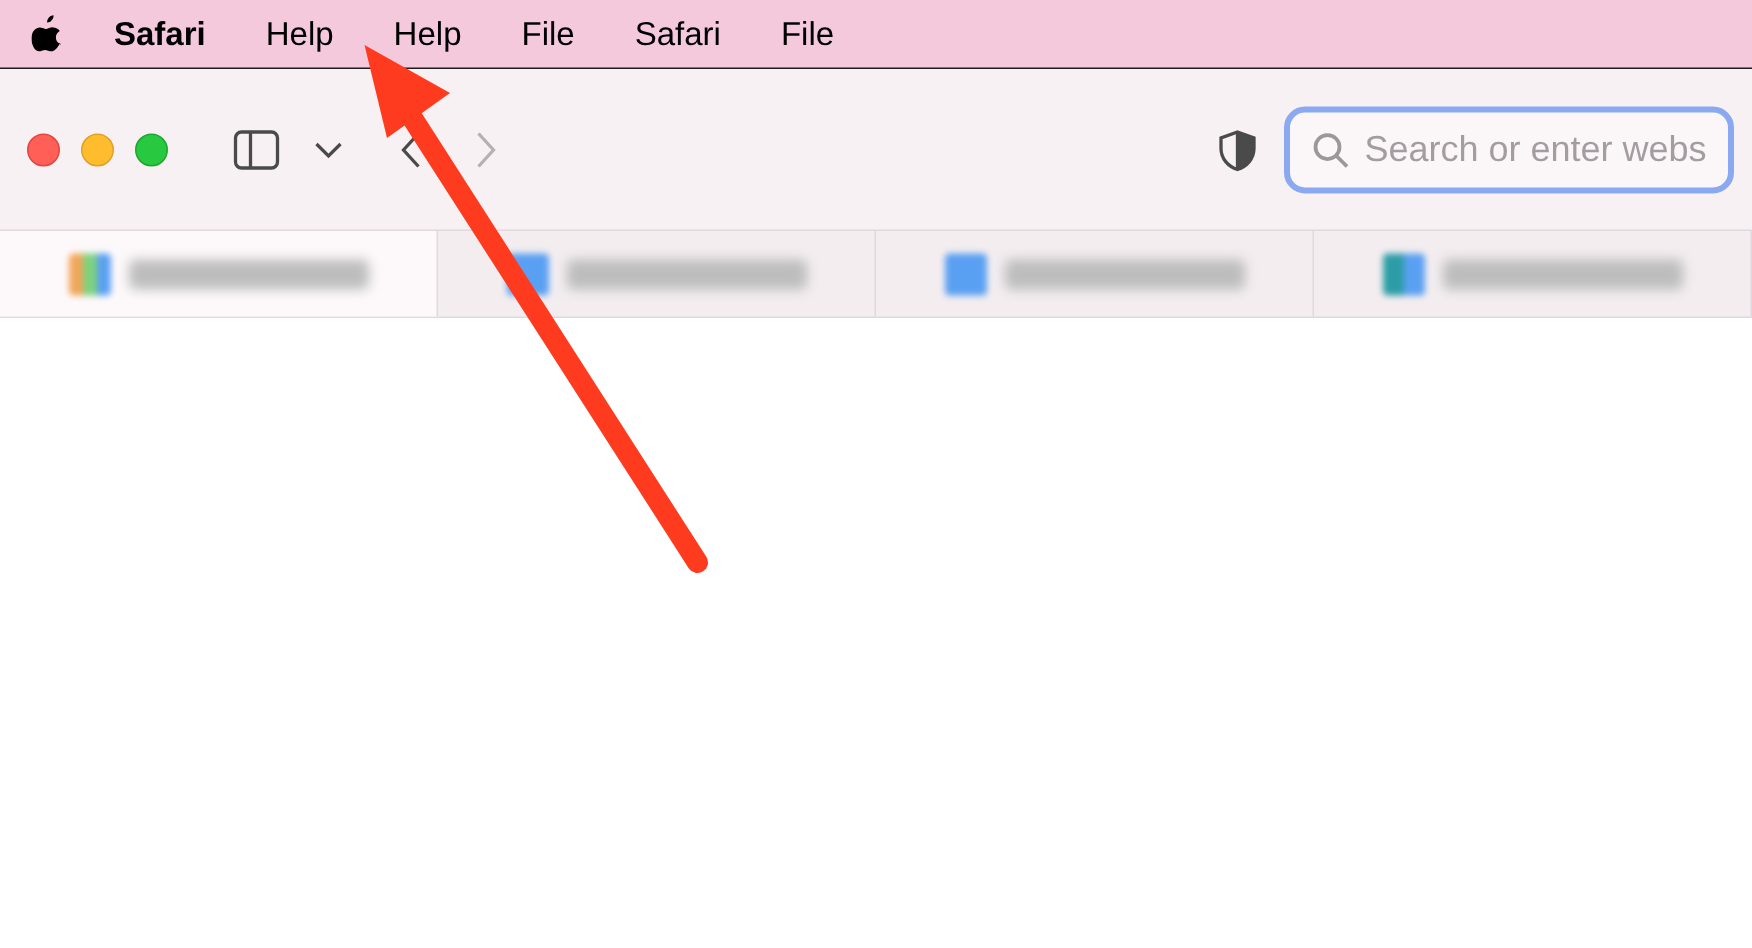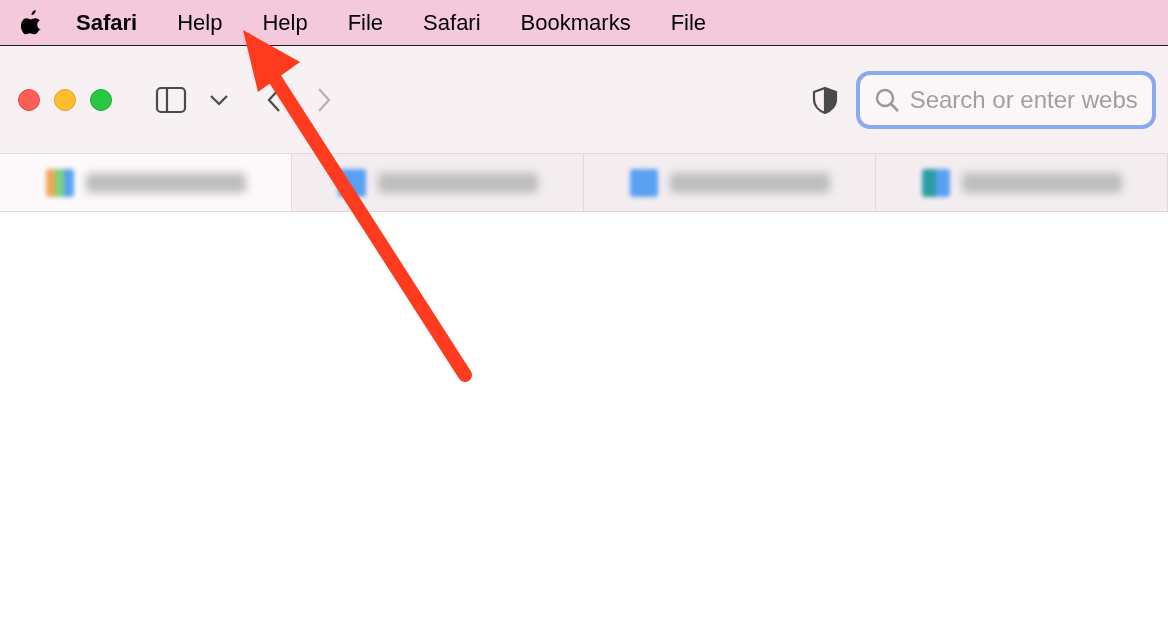--- a/index.html
+++ b/index.html
@@ -131,21 +131,20 @@
   <span class="apple-logo">
     <svg viewBox="0 0 24 28">
         <path d="M19.6 19.9c-.5 1.2-1.1 2.3-1.9 3.3-.9 1.2-1.7 2-2.4 2.3-.7.4-1.4.6-2.2.6-.6 0-1.3-.2-2.1-.5-.8-.3-1.6-.5-2.2-.5-.7 0-1.4.2-2.3.5-.8.3-1.5.5-2 .5-.8 0-1.6-.3-2.4-.9C1.2 24.4.3 22.9-.3 21c-.7-2-.9-3.9-.6-5.7.3-1.9 1-3.4 2.1-4.6C2.3 9.5 3.6 8.9 5 8.9c.7 0 1.6.2 2.6.6 1 .4 1.7.6 2 .6.2 0 .9-.2 2.1-.7 1.1-.4 2.1-.6 2.9-.5 2.1.2 3.7 1 4.8 2.5-1.9 1.1-2.8 2.7-2.8 4.7 0 1.5.6 2.8 1.7 3.8.5.5 1.1.8 1.7 1-.1.4-.3.7-.4 1zM14.9.5c0 1.2-.4 2.3-1.3 3.3-.9 1.1-2.1 1.7-3.3 1.6 0-.1 0-.3 0-.4 0-1.1.5-2.3 1.3-3.2.4-.5 1-.9 1.6-1.2.7-.3 1.3-.5 1.8-.5 0 .1 0 .3-.1.4z"></path>
       </svg>
   </span>
   <span class="menu-item app-name">Safari</span>
   <span class="menu-item">Help</span>
   <span class="menu-item">Help</span>
   <span class="menu-item">File</span>
   <span class="menu-item">Safari</span>
-  <span class="menu-item">Bookmarks</span>
   <span class="menu-item">File</span>
 </div>
 
 <div class="safari-window">
 
   <div class="toolbar">
     <div class="traffic-lights">
       <div class="dot red"></div>
       <div class="dot yellow"></div>
       <div class="dot green"></div>

